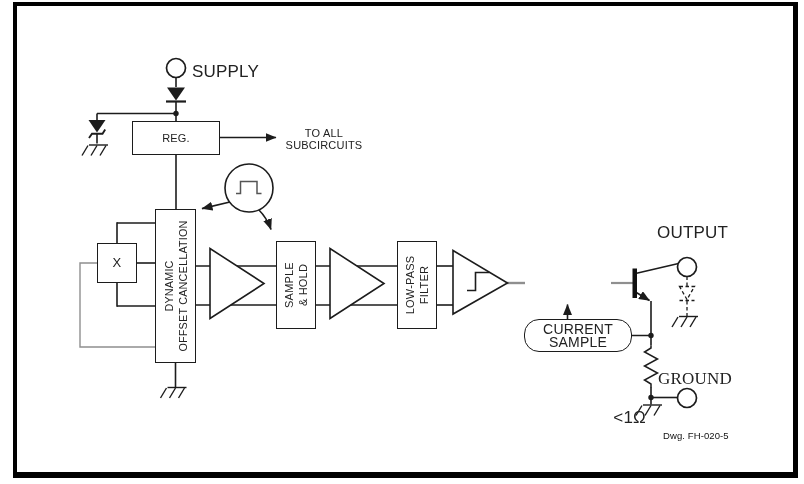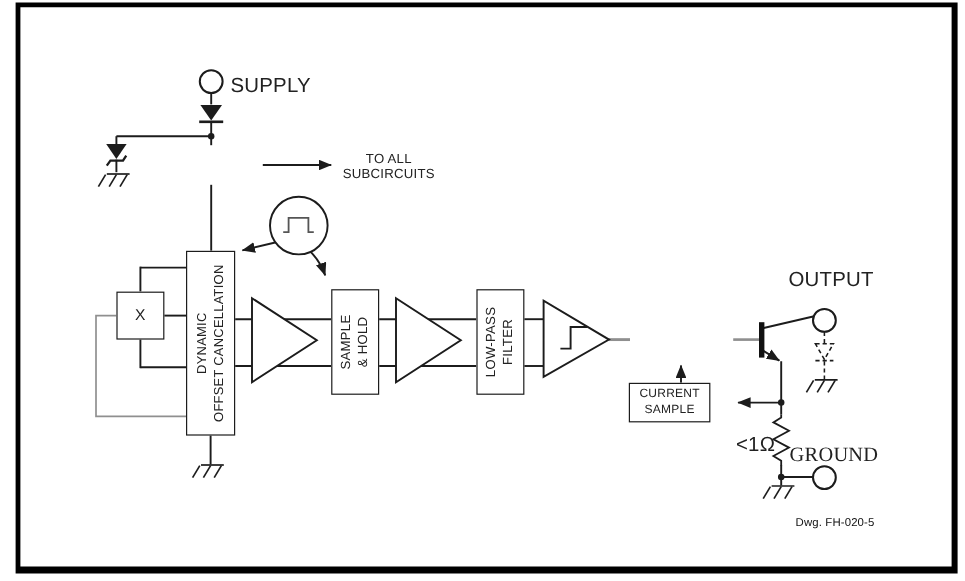--- a/index.html
+++ b/index.html
@@ -11,21 +11,21 @@
          font-size:19px;font-weight:bold;letter-spacing:.3px;color:#111;}
   svg.wiring{position:absolute;left:0;top:0;}
   .blk{position:absolute;box-sizing:border-box;background:#fff;border:1.7px solid #1c1c1c;
        display:flex;align-items:center;justify-content:center;text-align:center;
        font-size:11px;line-height:12.5px;letter-spacing:.2px;}
   .vwrap{position:relative;width:100%;height:100%;}
   .vtext{position:absolute;left:50%;top:50%;transform:translate(-50%,-50%) rotate(-90deg);
          white-space:nowrap;text-align:center;font-size:10.8px;line-height:13.5px;letter-spacing:.2px;}
   .lbl{position:absolute;font-size:17px;letter-spacing:.2px;color:#222;}
   .center{text-align:center;}
-  .right{text-align:right;}
+  .right{text-align:right;margin-top:47px;}
   .dwg{position:absolute;font-size:9.5px;color:#111;letter-spacing:.1px;}
   .xletter{font-size:13px;}
 </style>
 </head>
 <body>
 
 <div class="canvas">
 
   <div class="frame"></div>
 
@@ -117,20 +117,23 @@
       <use href="#gnd" transform="translate(687,316.5)"></use>
       <use href="#gnd" transform="translate(651,405)"></use>
       <g fill="#1c1c1c">
         <circle cx="176" cy="113.5" r="2.7"></circle>
         <circle cx="651" cy="335.5" r="2.7"></circle>
         <circle cx="651" cy="397.5" r="2.7"></circle>
       </g>
     </g>
   </svg>
 
+  <div class="blk" style="left:132px;top:121px;width:88px;height:34px;">
+    <span>REG.</span>
+  </div>
 
   <div class="blk" style="left:97px;top:243px;width:40px;height:40px;">
     <span class="xletter">X</span>
   </div>
 
   <div class="blk" style="left:155px;top:209px;width:41px;height:154px;">
     <div class="vwrap">
         <div class="vtext">
       <div>DYNAMIC</div>
       <div>OFFSET CANCELLATION</div>
@@ -150,21 +153,21 @@
   <div class="blk" style="left:397px;top:241px;width:40px;height:88px;">
     <div class="vwrap">
         <div class="vtext" style="font-size:11px;">
       <div>LOW-PASS</div>
       <div>FILTER</div>
     </div>
       </div>
   </div>
 
 
-  <div class="blk" style="left:524px;top:319px;width:68px;height:33px;font-size:10px;line-height:12.3px;">
+  <div class="blk" style="left:524px;top:319px;width:108px;height:33px;font-size:14px;line-height:12.3px;border-radius:15px;">
     <div>
       <div>CURRENT</div>
       <div>SAMPLE</div>
     </div>
   </div>
 
   <div class="lbl" style="left:192px;top:61.5px;">SUPPLY</div>
 
   <div class="lbl center" style="left:283px;top:126.5px;width:82px;font-size:11px;line-height:12.5px;">
     <div>TO ALL</div>

